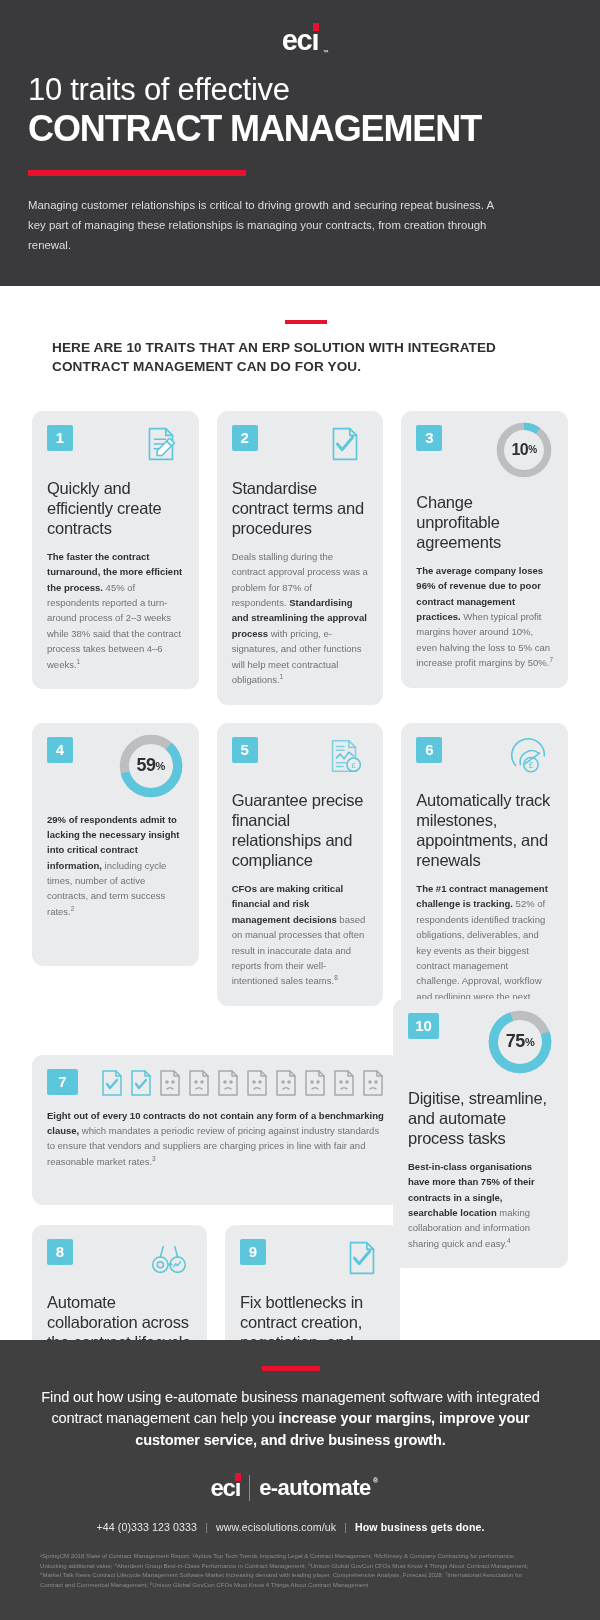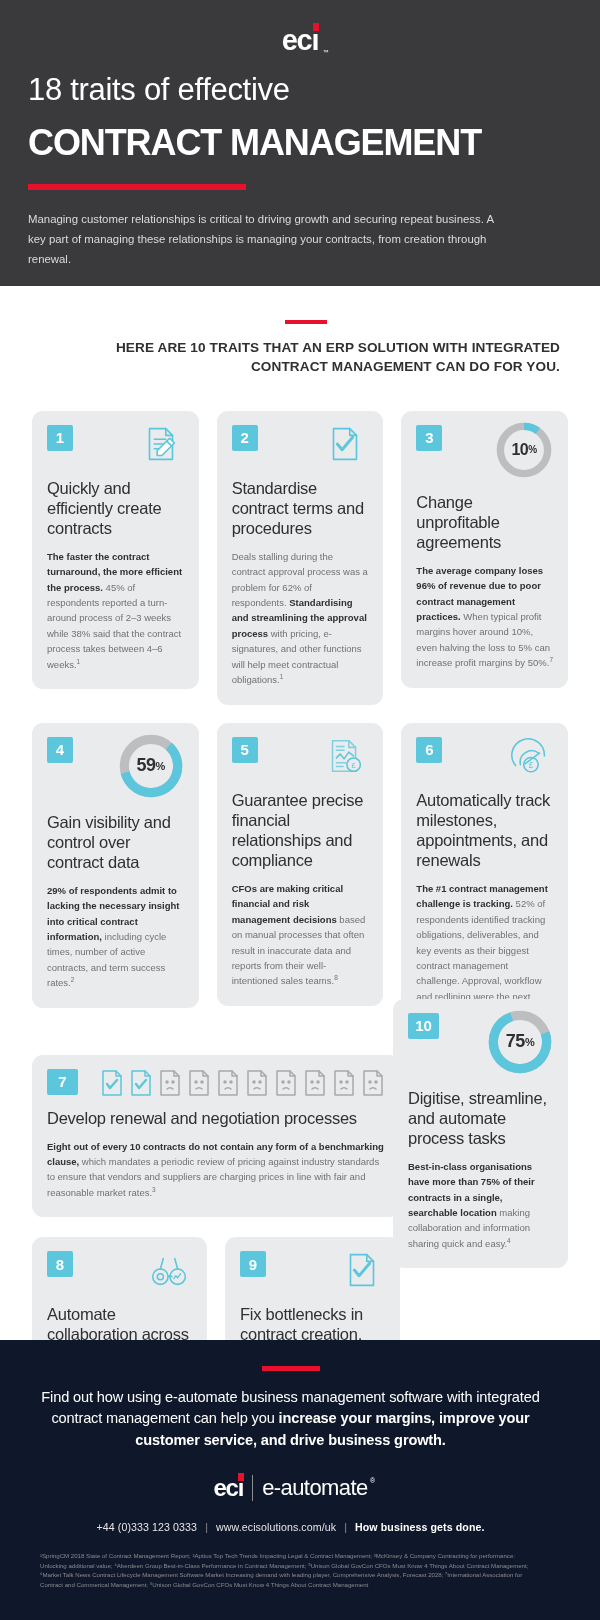--- a/index.html
+++ b/index.html
@@ -18,26 +18,26 @@
     background:#3a3a3c; color:#fff;
     padding:26px 28px 28px 28px;
     height:286px; position:relative;
   }
   .logo-wrap { text-align:center; margin-bottom:18px; }
   .eci-logo { display:inline-block; position:relative; font-weight:bold;
     font-size:29px; letter-spacing:-1.2px; color:#fff; line-height:1; }
   .eci-logo .dot { position:absolute; top:-3px; right:-1px; width:6px; height:8px; background:#e8112d; }
   .eci-logo .tm { position:absolute; bottom:0px; right:-9px; font-size:6px; font-weight:normal; }
   .hero-line1 { font-size:31px; font-weight:300; letter-spacing:-0.3px; line-height:1.12; color:#fff; }
-  .hero-line2 { font-size:36px; font-weight:bold; letter-spacing:-1.1px; line-height:1.1; margin-top:15px; color:#fff; }
+  .hero-line2 { font-size:36px; font-weight:bold; letter-spacing:-1.1px; line-height:1.1; margin-top:1px; color:#fff; }
   .red-rule { width:218px; height:6px; background:#e8112d; margin:22px 0 20px 0; }
   .hero-para { font-size:11.4px; line-height:1.72; color:#dcdcdc; font-weight:300; max-width:470px; }
 
   
-  .intro { padding:34px 40px 10px 52px; text-align:right; }
+  .intro { padding:34px 40px 10px 52px; text-align:left; }
   .intro .red-rule-sm { width:42px; height:4px; background:#e8112d; margin:0 auto 14px auto; }
   .intro h2 { font-size:13.6px; font-weight:bold; letter-spacing:0.1px; line-height:1.42;
               color:#2f3032; text-transform:uppercase; }
 
   
   .grid { position:relative; padding:24px 32px 0 32px; }
   .row { display:flex; gap:18px; align-items:flex-start; margin-bottom:18px; }
   .card { background:#eaebec; border-radius:11px; padding:14px 15px 17px 15px; position:relative; }
   .card.c3 { width:175px; }
   .num {
@@ -76,49 +76,49 @@
   
   .float-col { position:absolute; }
 
   
   .illus { position:absolute; right:12px; bottom:-6px; width:215px; height:225px; }
   .illus svg { width:100%; height:100%; display:block; }
 
   
   .footer {
     position:absolute; left:0; bottom:0; width:600px; height:280px;
-    background:#0f172a; color:#fff; padding:26px 59px 0 40px; text-align:center;
+    background:#404040; color:#fff; padding:26px 59px 0 40px; text-align:center;
   }
   .footer .red-rule-sm { width:58px; height:5px; background:#e8112d; margin:0 auto 16px auto; }
   .footer .cta { font-size:14.6px; line-height:1.46; font-weight:300; color:#fff; letter-spacing:-0.15px; }
   .footer .cta b { font-weight:bold; }
   .foot-logo { margin:24px auto 0 auto; display:flex; align-items:center; justify-content:center; gap:9px; }
   .foot-logo .eci-logo { font-size:24px; }
   .foot-logo .divider { width:1px; height:26px; background:#8b8c8e; }
-  .foot-logo .ea { font-size:22px; font-weight:400; letter-spacing:-0.6px; position:relative; }
+  .foot-logo .ea { font-size:22px; font-weight:700; letter-spacing:-0.6px; position:relative; }
   .foot-logo .ea sup { font-size:7px; position:absolute; top:2px; right:-7px; }
   .foot-contact { margin-top:20px; font-size:10.6px; color:#e6e6e6; font-weight:300; letter-spacing:0.1px; }
   .foot-contact b { font-weight:bold; color:#fff; }
   .foot-contact .sep { color:#8b8c8e; padding:0 5px; }
   .sources { margin-top:18px; font-size:6.1px; line-height:1.58; color:#8b8c8e; text-align:left; }
 </style>
 </head>
 <body>
 
 <div class="page">
 
   <div class="hero">
     <div class="logo-wrap">
       <span class="eci-logo">
         <span>eci</span>
         <span class="dot"></span>
         <span class="tm">™</span>
       </span>
     </div>
-    <div class="hero-line1">18 traits of effective</div>
+    <div class="hero-line1">10 traits of effective</div>
     <div class="hero-line2">CONTRACT MANAGEMENT</div>
     <div class="red-rule"></div>
     <div class="hero-para">Managing customer relationships is critical to driving growth and securing repeat business. A key part of managing these relationships is managing your contracts, from creation through renewal.</div>
   </div>
 
   <div class="intro">
     <div class="red-rule-sm"></div>
     <h2>HERE ARE 10 TRAITS THAT AN ERP SOLUTION WITH INTEGRATED CONTRACT MANAGEMENT CAN DO FOR YOU.</h2>
   </div>
 
@@ -148,21 +148,21 @@
           <span class="num">2</span>
           <span class="icon-slot">
             <svg viewBox="0 0 48 48" fill="none" stroke="#5bc6dc" stroke-width="1.7" stroke-linecap="round" stroke-linejoin="round">
               <path d="M12 8h17l7 7v25H12z"></path>
                 <path d="M29 8v7h7"></path>
               <path d="M16 24l5 6 11-13" stroke-width="3"></path>
             </svg>
           </span>
         </div>
         <h3>Standardise contract terms and procedures</h3>
-        <p><span>Deals stalling during the contract approval process was a problem for 62% of respondents. </span><b>Standardising and streamlining the approval process</b><span> with pricing, e-signatures, and other functions will help meet contractual obligations.</span><sup>1</sup></p>
+        <p><span>Deals stalling during the contract approval process was a problem for 87% of respondents. </span><b>Standardising and streamlining the approval process</b><span> with pricing, e-signatures, and other functions will help meet contractual obligations.</span><sup>1</sup></p>
       </div>
 
       <div class="card c3" style="min-height:238px">
         <div class="card-head">
           <span class="num">3</span>
           <span class="donut">
             <svg viewBox="0 0 42 42">
               <circle cx="21" cy="21" r="16" fill="none" stroke="#bcbec0" stroke-width="5"></circle>
               <circle cx="21" cy="21" r="16" fill="none" stroke="#5bc6dc" stroke-width="5" stroke-dasharray="10.05 90.45" stroke-dashoffset="0" transform="rotate(-90 21 21)"></circle>
             </svg>
@@ -186,21 +186,20 @@
             <svg viewBox="0 0 42 42">
               <circle cx="21" cy="21" r="16" fill="none" stroke="#bcbec0" stroke-width="5.5"></circle>
               <circle cx="21" cy="21" r="16" fill="none" stroke="#5bc6dc" stroke-width="5.5" stroke-dasharray="59.3 41.2" transform="rotate(-48 21 21)"></circle>
             </svg>
             <span class="lbl">
                 <span>59</span>
                 <i>%</i>
               </span>
           </span>
         </div>
-        <h3>Gain visibility and control over contract data</h3>
         <p><b>29% of respondents admit to lacking the necessary insight into critical contract information,</b><span> including cycle times, number of active contracts, and term success rates.</span><sup>2</sup></p>
       </div>
 
       <div class="card c3" style="min-height:243px">
         <div class="card-head">
           <span class="num">5</span>
           <span class="icon-slot">
             <svg viewBox="0 0 48 48" fill="none" stroke="#7fd0e0" stroke-width="1.6" stroke-linecap="round" stroke-linejoin="round">
               <path d="M11 8h17l7 7v25H11z"></path>
                 <path d="M28 8v7h7"></path>
@@ -320,21 +319,20 @@
                 <g fill="none" stroke="#a7a9ac" stroke-width="1.5" stroke-linejoin="round" stroke-linecap="round">
                   <path d="M3 2h13l5 5v19H3z"></path>
                   <path d="M16 2v5h5"></path>
                   <circle cx="9" cy="13" r="1" fill="#a7a9ac"></circle>
                   <circle cx="15" cy="13" r="1" fill="#a7a9ac"></circle>
                   <path d="M9 20a4 4 0 0 1 6 0"></path>
                 </g>
               </svg>
           </span>
         </div>
-        <h3>Develop renewal and negotiation processes</h3>
         <p><b>Eight out of every 10 contracts do not contain any form of a benchmarking clause,</b><span> which mandates a periodic review of pricing against industry standards to ensure that vendors and suppliers are charging prices in line with fair and reasonable market rates.</span><sup>3</sup></p>
       </div>
     </div>
 
     <div class="row">
       <div class="card c3" style="min-height:228px">
         <div class="card-head">
           <span class="num">8</span>
           <span class="icon-slot">
             <svg viewBox="0 0 48 48" fill="none" stroke="#5bc6dc" stroke-width="1.6" stroke-linecap="round" stroke-linejoin="round">

